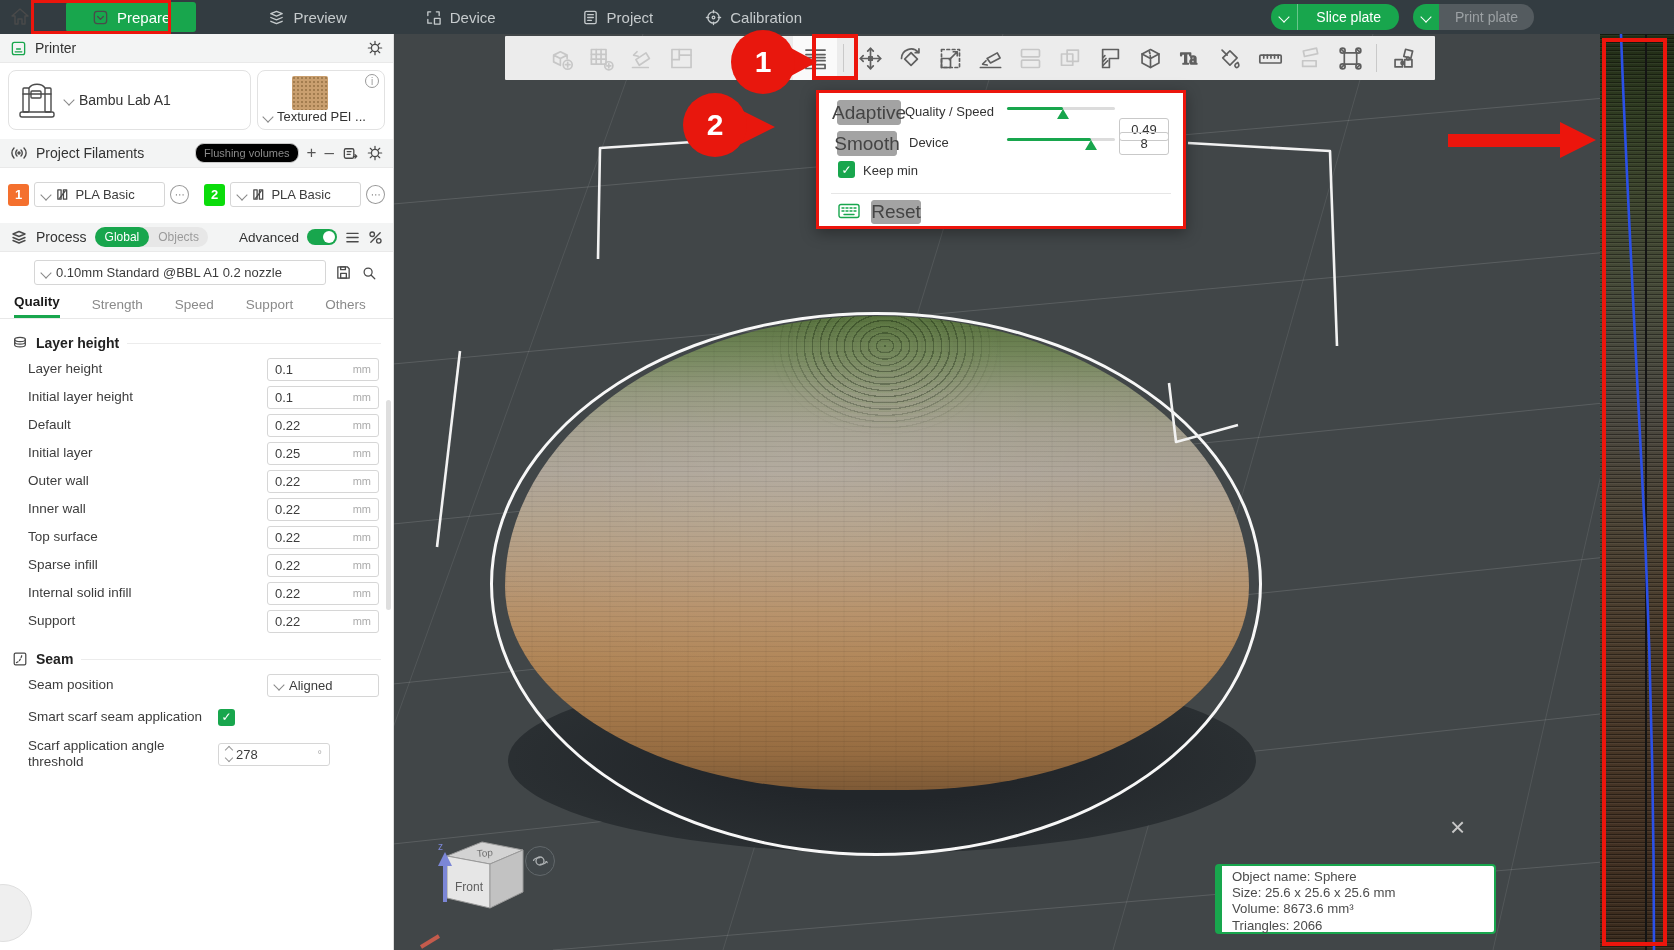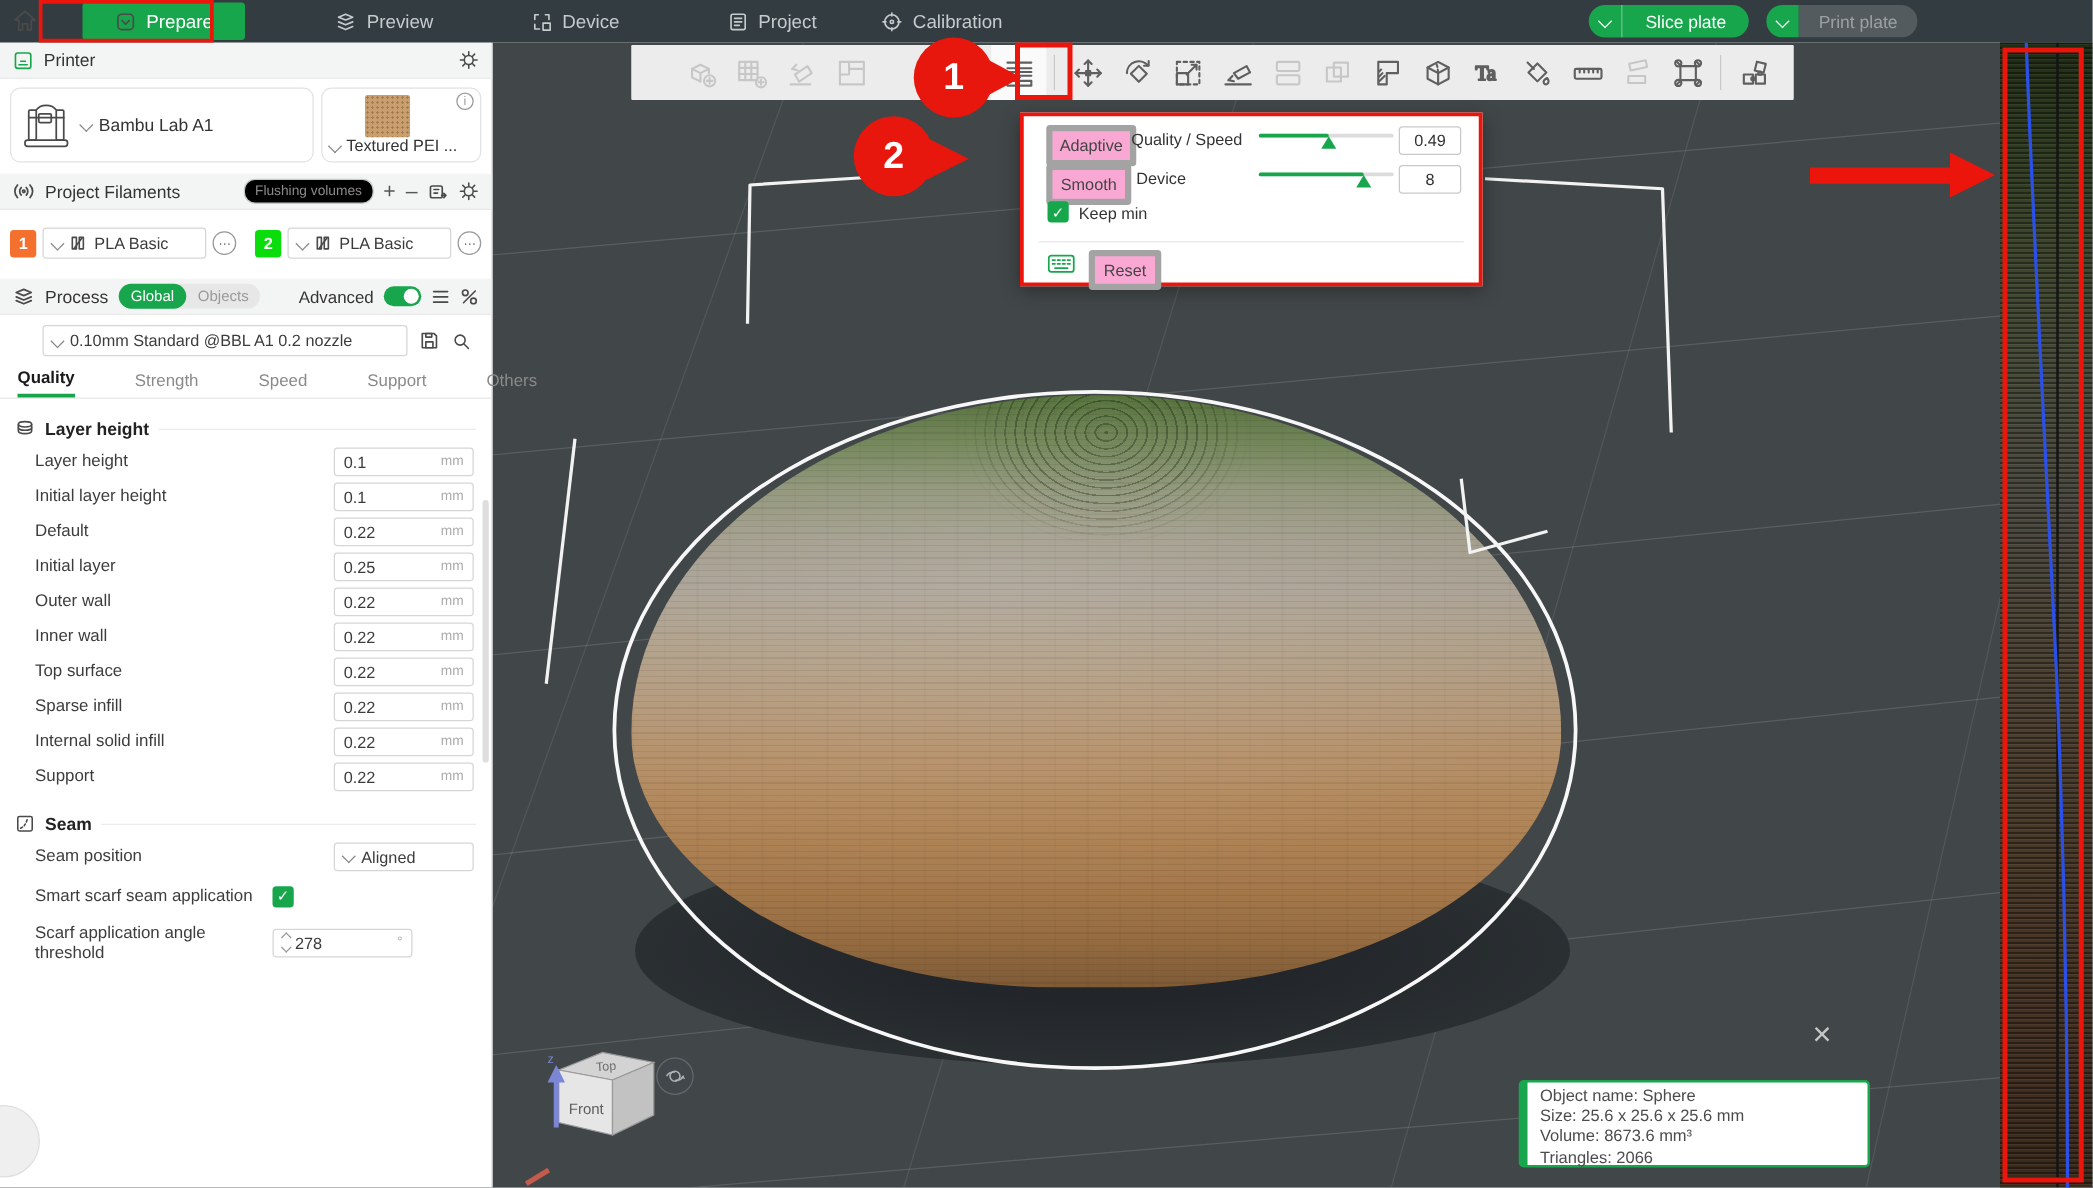--- a/index.html
+++ b/index.html
@@ -27,21 +27,21 @@
   fieldset.nozzle legend{font-size:11px;color:#ABABAB;padding:0 4px}
   .selbox{border:1px solid #D6D6D6;border-radius:3px;height:23px;display:flex;align-items:center;gap:6px;padding:0 7px;font-size:13px;background:#fff}
   .pill-sm{height:18px;border:1px solid #C9C9C9;border-radius:9px;color:#8A8A8A;font-size:11px;display:flex;align-items:center;padding:0 8px;background:#000000}
   .swatch{width:22px;height:22px;border-radius:3px;color:#fff;font-size:13px;font-weight:bold;display:flex;align-items:center;justify-content:center}
   .ell-circ{width:17px;height:17px;border:1px solid #9a9a9a;border-radius:50%;color:#7a7a7a;font-size:10px;display:flex;align-items:center;justify-content:center}
   .scope-pill{height:20px;background:#E7E7E7;border-radius:10px;display:flex;align-items:center;font-size:12px}
   .scope-on{height:20px;background:#18A64D;border-radius:10px;color:#fff;display:flex;align-items:center;padding:0 10px}
   .scope-off{color:#9a9a9a;padding:0 9px}
   .toggle{width:30px;height:16px;background:#18A64D;border-radius:8px;position:relative}
   .toggle::after{content:"";position:absolute;right:2px;top:2px;width:12px;height:12px;background:#fff;border-radius:50%}
-  .tabsrow{display:flex;gap:48px;padding:0 14px;height:27px;align-items:flex-end;border-bottom:1px solid #E8E8E8;margin-top:6px}
+  .tabsrow{display:flex;gap:32px;padding:0 14px;height:27px;align-items:flex-end;border-bottom:1px solid #E8E8E8;margin-top:6px}
   .ptab{font-size:13.5px;color:#8a8a8a;padding-bottom:6px}
   .ptab.active{color:#1a1a1a;font-weight:bold;border-bottom:3px solid #18A64D}
   .grp{display:flex;align-items:center;gap:8px;height:24px;margin-top:12px;padding:0 12px}
   .grp b{font-size:14px;color:#222}
   .grp .rule{flex:1;height:1px;background:#ECECEC}
   .prow{display:flex;align-items:center;min-height:28px;padding:0 14px 0 28px}
   .prow .lbl{flex:1;font-size:13.5px;color:#3d3d3d;line-height:1.15}
   .inbox{width:112px;height:23px;border:1px solid #D6D6D6;border-radius:3px;display:flex;align-items:center;padding:0 7px;font-size:13px;background:#fff;box-sizing:border-box}
   .inbox .val{flex:1}
   .unit{color:#ABABAB;font-size:11px}
@@ -54,21 +54,21 @@
   #viewport{position:absolute;left:393px;top:34px;width:1281px;height:916px;background:#414648;overflow:hidden}
   #toolbar{position:absolute;left:505px;top:36px;height:44px;background:#ECECEC;display:flex;align-items:center;padding:0 12px 0 36px;z-index:5;border-radius:1px}
   .ticon{width:40px;height:40px;display:flex;align-items:center;justify-content:center}
   .ticon svg{width:27px;height:27px}
   .ticon svg *{fill:none;stroke:#5F5F5F;stroke-width:1.5;stroke-linejoin:round;stroke-linecap:round}
   .ticon.gray svg *{stroke:#C7C7C7}
   .tsep{width:1px;height:28px;background:#C9C9C9;margin:0 6px}
   #vlh-icon{width:44px;height:44px;background:#FAFAFA;display:flex;align-items:center;justify-content:center}
   
   #adaptive-panel{position:absolute;left:816px;top:90px;width:370px;height:139px;background:#fff;border:3px solid #EC150C;box-sizing:border-box;z-index:22;box-shadow:0 4px 14px rgba(0,0,0,.35)}
-  .mode-btn{position:absolute;height:23px;border:5px solid #a3a3a3;border-radius:3px;background:#f9a8d4;font-size:13px;color:#444;display:flex;align-items:center;justify-content:center}
+  .mode-btn{position:absolute;height:23px;border:1px solid #a3a3a3;border-radius:3px;background:#a3a3a3;font-size:19px;color:#444;display:flex;align-items:center;justify-content:center}
   .plabel{position:absolute;font-size:13px;color:#333}
   .slider{position:absolute;width:108px;height:14px}
   .slider .track{position:absolute;left:0;right:0;top:5px;height:3px;background:#DCDCDC;border-radius:2px}
   .slider .fill{position:absolute;left:0;top:5px;height:3px;background:#18A64D;border-radius:2px}
   .slider .thumb{position:absolute;top:7px;width:0;height:0;border-left:6px solid transparent;border-right:6px solid transparent;border-bottom:10px solid #18A64D;margin-left:-6px}
   .vbox{position:absolute;width:48px;height:21px;border:1px solid #C9C9C9;border-radius:3px;font-size:13px;display:flex;align-items:center;justify-content:center;color:#333}
   
   .red-box{position:absolute;border:4px solid #EC150C;box-sizing:border-box;z-index:40;pointer-events:none}
   .balloon{position:absolute;width:64px;height:64px;border-radius:50%;background:#E8170D;color:#fff;font-size:30px;font-weight:bold;display:flex;align-items:center;justify-content:center;z-index:45}
   .btail{position:absolute;width:0;height:0;border-top:15px solid transparent;border-bottom:15px solid transparent;border-left:28px solid #E8170D;z-index:44}
@@ -626,21 +626,21 @@
 </div>
 
 <div id="adaptive-panel">
   <div class="mode-btn" style="left:18px;top:7px;width:62px">Adaptive</div>
   <span class="plabel" style="left:86px;top:11px">Quality / Speed</span>
   <div class="slider" style="left:188px;top:9px">
     <div class="track"></div>
       <div class="fill" style="width:52%"></div>
       <div class="thumb" style="left:52%"></div>
   </div>
-  <div class="vbox" style="left:300px;top:8px">0.49</div>
+  <div class="vbox" style="left:300px;top:25px">0.49</div>
   <div class="mode-btn" style="left:18px;top:38px;width:58px">Smooth</div>
   <span class="plabel" style="left:90px;top:42px">Device</span>
   <div class="slider" style="left:188px;top:40px">
     <div class="track"></div>
       <div class="fill" style="width:78%"></div>
       <div class="thumb" style="left:78%"></div>
   </div>
   <div class="vbox" style="left:300px;top:39px">8</div>
   <span class="cb" style="position:absolute;left:19px;top:68px">✓</span>
   <span class="plabel" style="left:44px;top:70px">Keep min</span>

